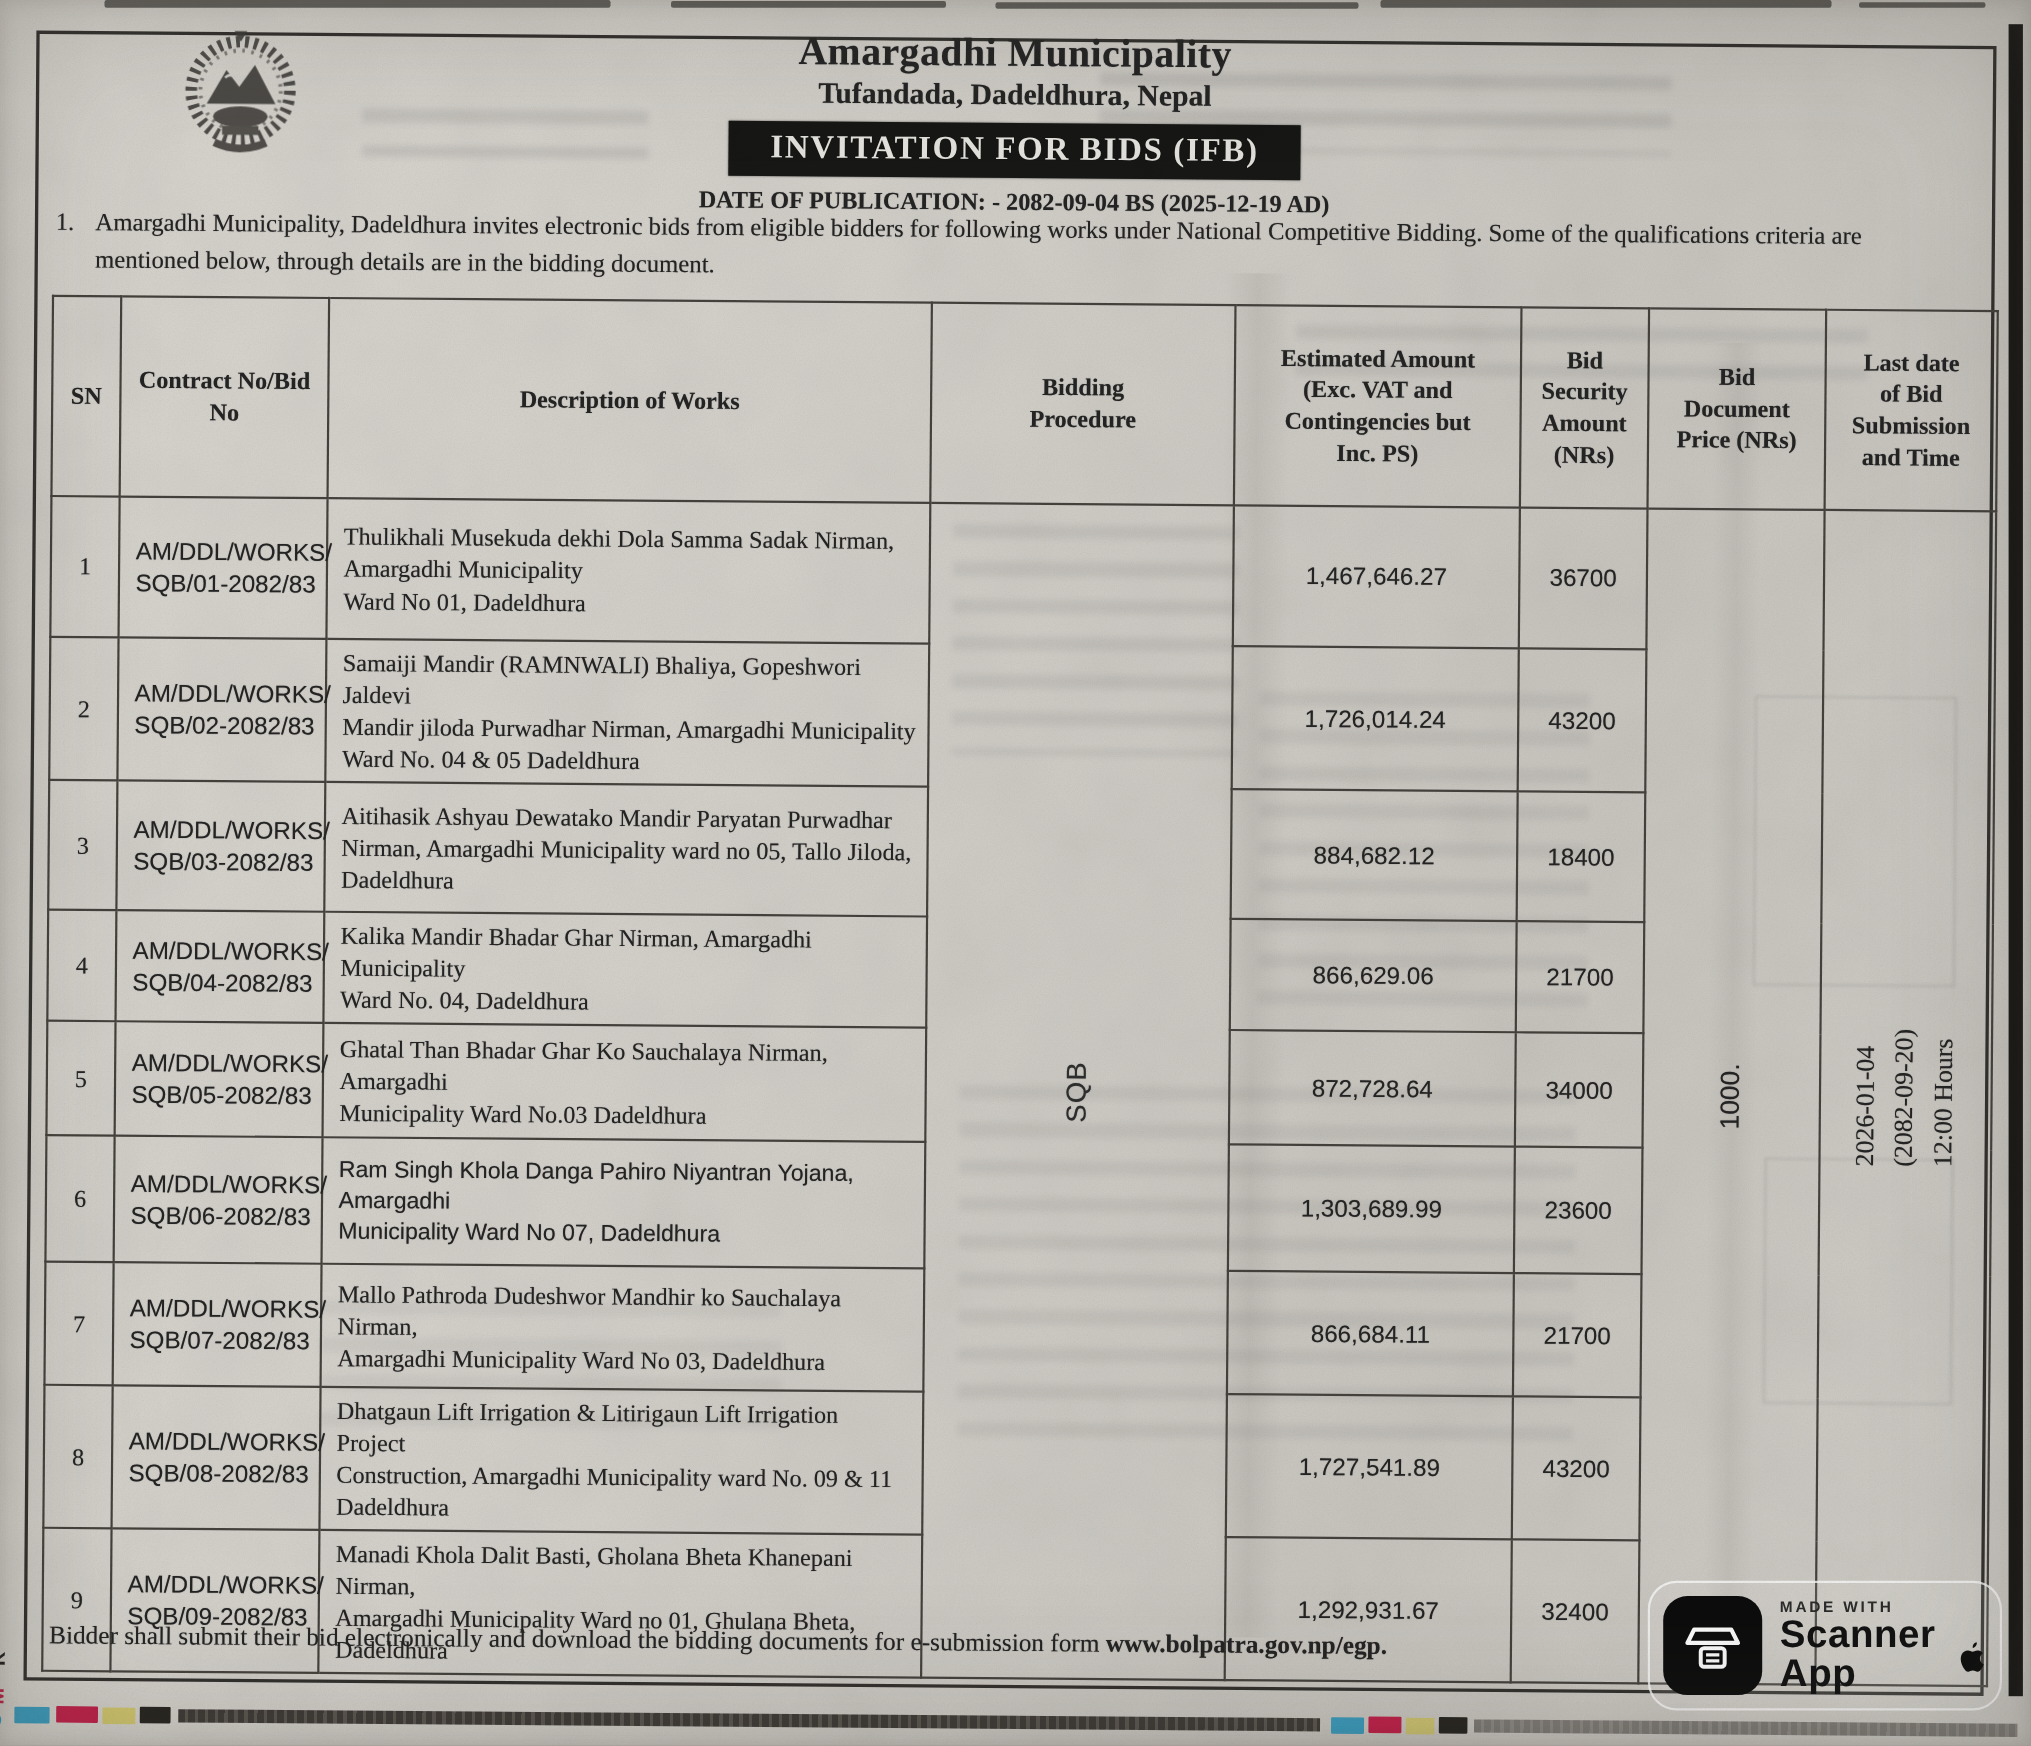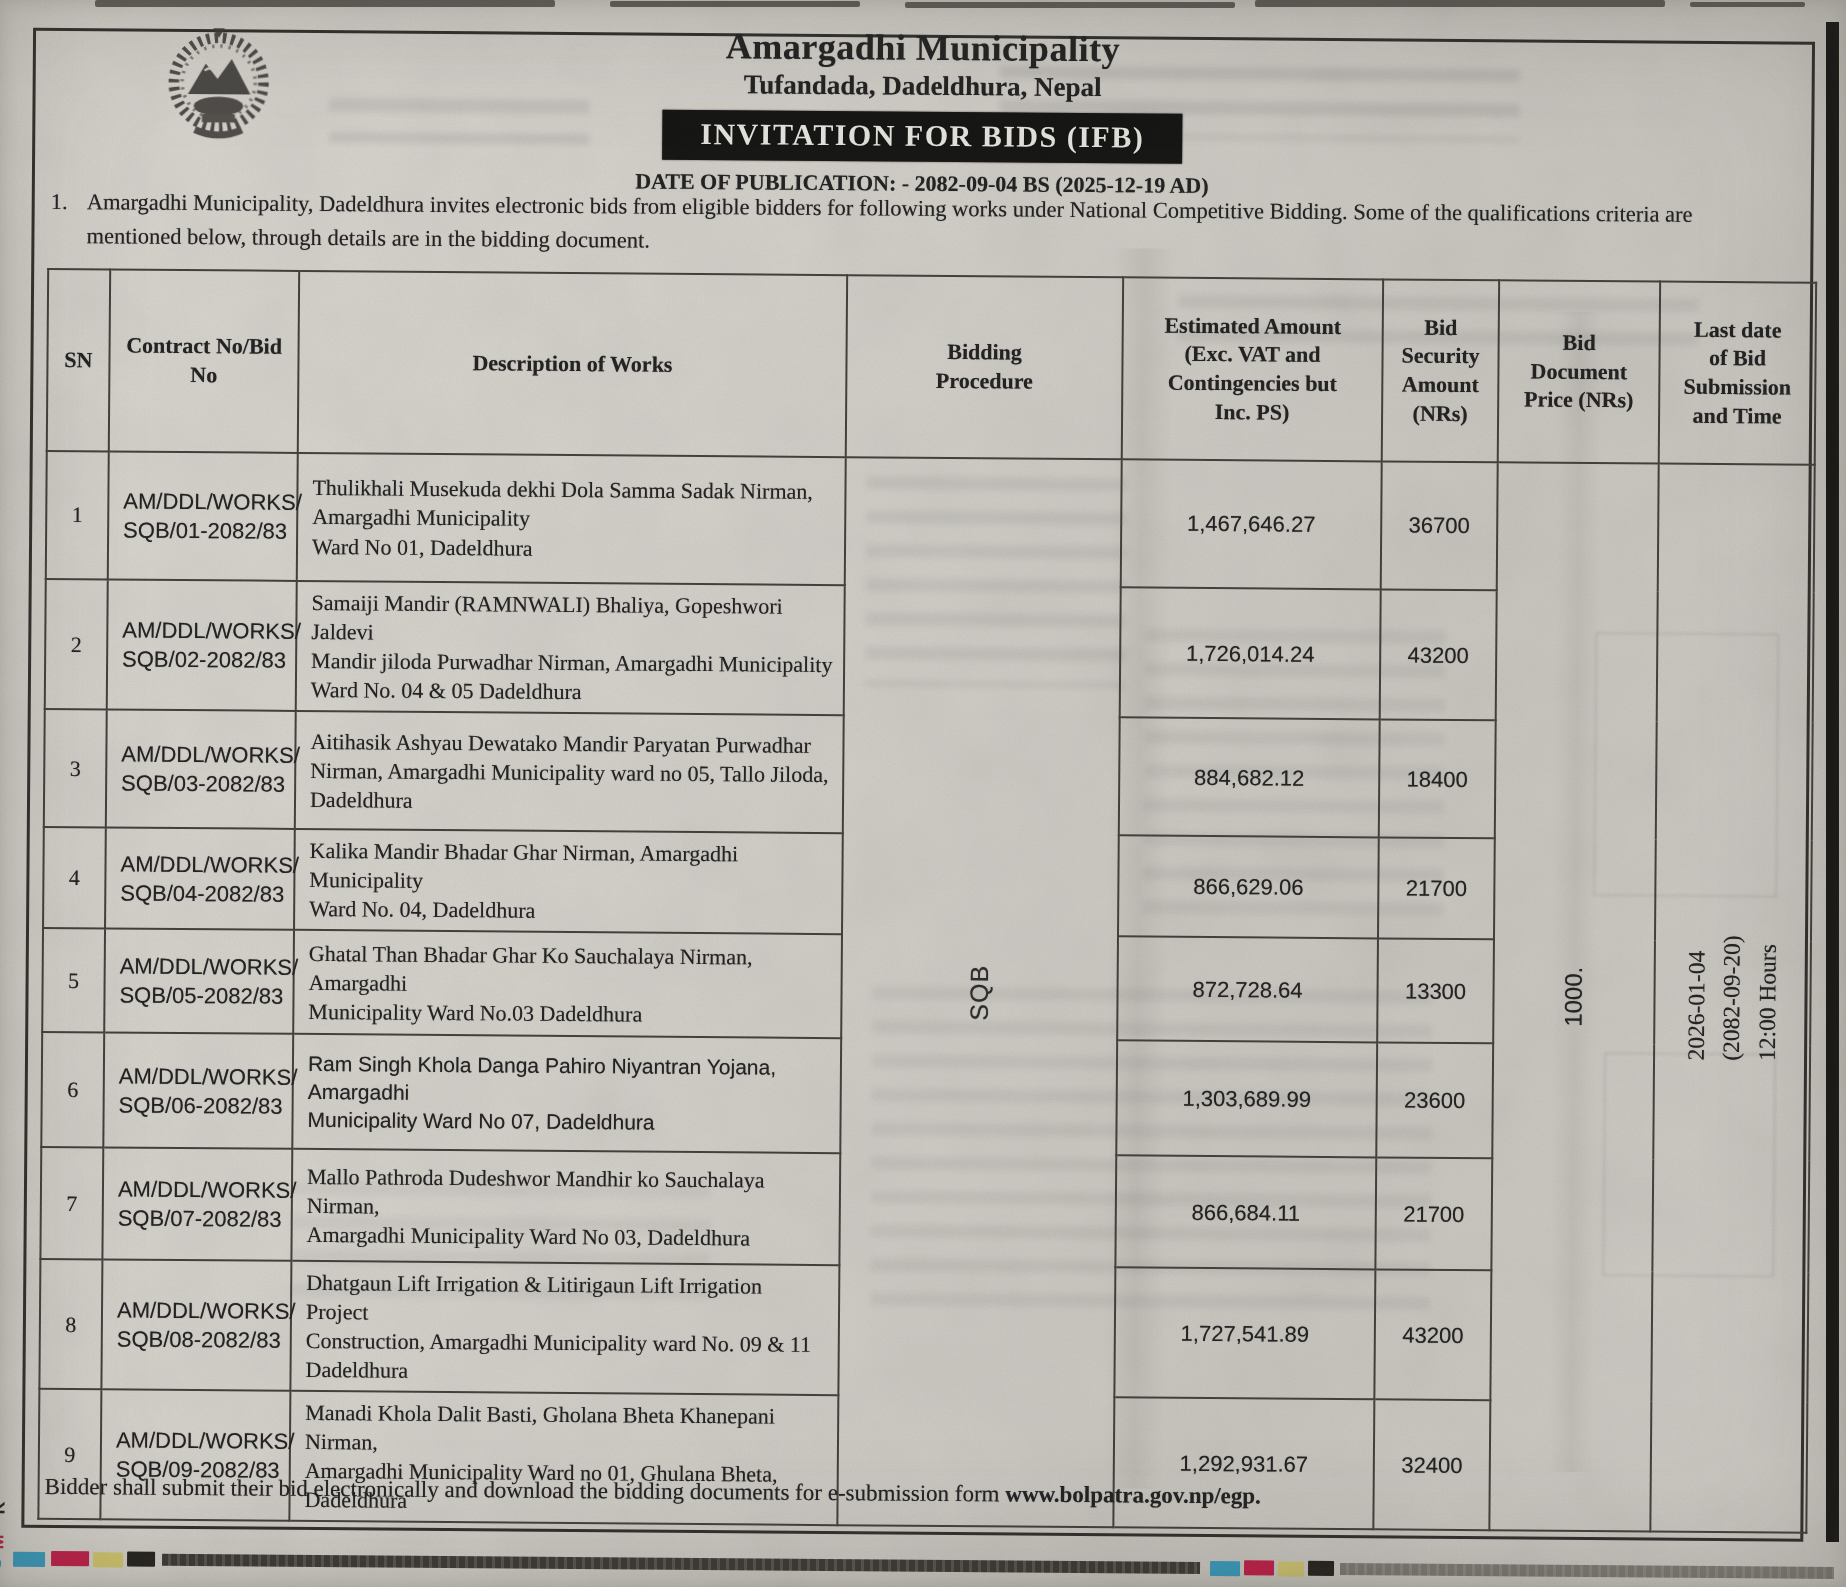--- a/index.html
+++ b/index.html
@@ -224,21 +224,21 @@
           <td class="c-amt">866,629.06</td>
           <td class="c-sec">21700</td>
         </tr>
         <tr>
           <td class="c-sn">5</td>
           <td class="c-contract ml">AM/DDL/WORKS/
 SQB/05-2082/83</td>
           <td class="c-desc ml">Ghatal Than Bhadar Ghar Ko Sauchalaya Nirman, Amargadhi
 Municipality Ward No.03 Dadeldhura</td>
           <td class="c-amt">872,728.64</td>
-          <td class="c-sec">13300</td>
+          <td class="c-sec">34000</td>
         </tr>
         <tr>
           <td class="c-sn">6</td>
           <td class="c-contract ml">AM/DDL/WORKS/
 SQB/06-2082/83</td>
           <td class="c-desc ml">Ram Singh Khola Danga Pahiro Niyantran Yojana, Amargadhi
 Municipality Ward No 07, Dadeldhura</td>
           <td class="c-amt">1,303,689.99</td>
           <td class="c-sec">23600</td>
         </tr>
@@ -287,20 +287,41 @@
     <div class="swatch" style="left:105px;top:1552px;width:30px;background:#d2c33c;opacity:.65;"></div>
     <div class="swatch" style="left:139px;top:1551px;width:28px;background:#26241f;"></div>
     <div class="strip" style="left:174px;width:1038px;"></div>
     <div class="swatch" style="left:1222px;top:1552px;width:30px;background:#3b9dbf;"></div>
     <div class="swatch" style="left:1256px;top:1551px;width:30px;background:#c2204a;"></div>
     <div class="swatch" style="left:1290px;top:1552px;width:26px;background:#d2c33c;opacity:.6;"></div>
     <div class="swatch" style="left:1320px;top:1551px;width:26px;background:#26241f;"></div>
     <div class="strip" style="left:1352px;width:494px;opacity:.55;"></div>
   </div>
 
+  <div class="scan-card">
+    <div class="scan-icon">
+      <svg width="58" height="58" viewBox="0 0 48 48">
+        <path d="M10 12 h28 l5 10 H5 z" fill="none" stroke="#fff" stroke-width="3.2" stroke-linejoin="round"></path>
+        <rect x="15" y="26" width="18" height="14" rx="2.5" fill="none" stroke="#fff" stroke-width="3"></rect>
+        <line x1="19" y1="31" x2="29" y2="31" stroke="#fff" stroke-width="2.4"></line>
+        <line x1="19" y1="35.5" x2="29" y2="35.5" stroke="#fff" stroke-width="2.4"></line>
+      </svg>
+    </div>
+    <div class="scan-text">
+      <div class="made-with">MADE WITH</div>
+      <div class="app-name">Scanner</div>
+      <div class="app-name">App</div>
+    </div>
+    <div class="apple">
+      <svg width="30" height="34" viewBox="0 0 28 32">
+        <path fill="#0d0d0d" d="M16.3 7.6c1.9-.3 3.7-2.3 3.4-4.9-1.9.2-3.9 2-3.4 4.9z"></path>
+        <path fill="#0d0d0d" d="M22.4 16.8c0-3 2.5-4.5 2.6-4.6-1.4-2.1-3.6-2.4-4.4-2.4-1.9-.2-3.7 1.1-4.6 1.1-.9 0-2.4-1.1-4-1-2 0-3.9 1.2-5 3-2.1 3.7-.5 9.1 1.6 12.1 1 1.5 2.2 3.1 3.8 3 1.5-.1 2.1-1 3.9-1s2.3 1 4 1c1.6 0 2.7-1.5 3.7-3 1.2-1.7 1.6-3.4 1.7-3.5-.1-.1-3.3-1.3-3.3-4.7z"></path>
+      </svg>
+    </div>
+  </div>
 
   <svg class="noise" width="1846" height="1587">
     <filter id="fineNoise">
         <feTurbulence type="fractalNoise" baseFrequency="0.9" numOctaves="2" stitchTiles="stitch"></feTurbulence>
         <feColorMatrix type="saturate" values="0"></feColorMatrix>
       </filter>
     <filter id="coarseNoise">
         <feTurbulence type="fractalNoise" baseFrequency="0.012" numOctaves="3" stitchTiles="stitch"></feTurbulence>
         <feColorMatrix type="saturate" values="0"></feColorMatrix>
       </filter>

